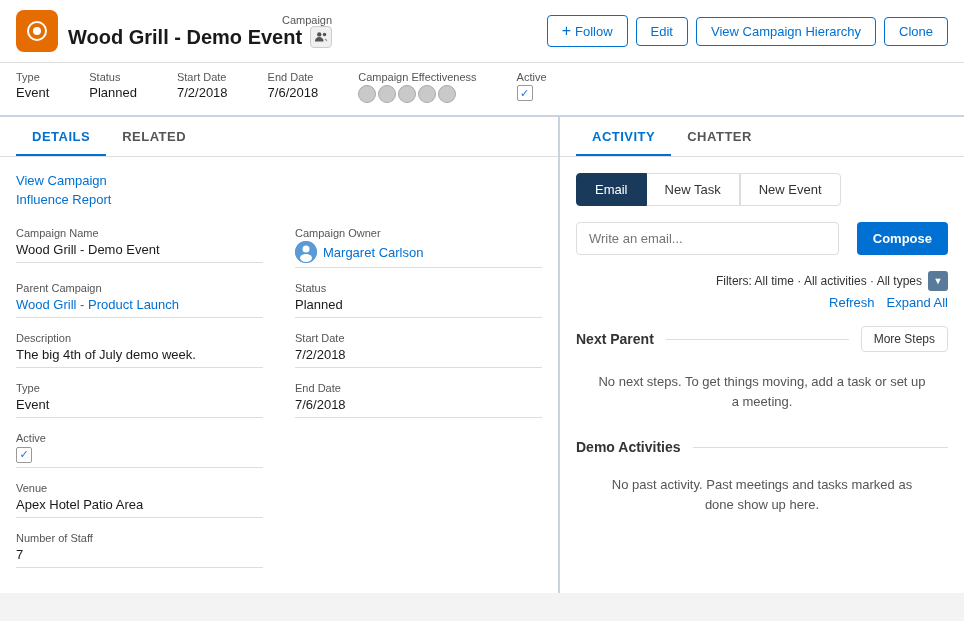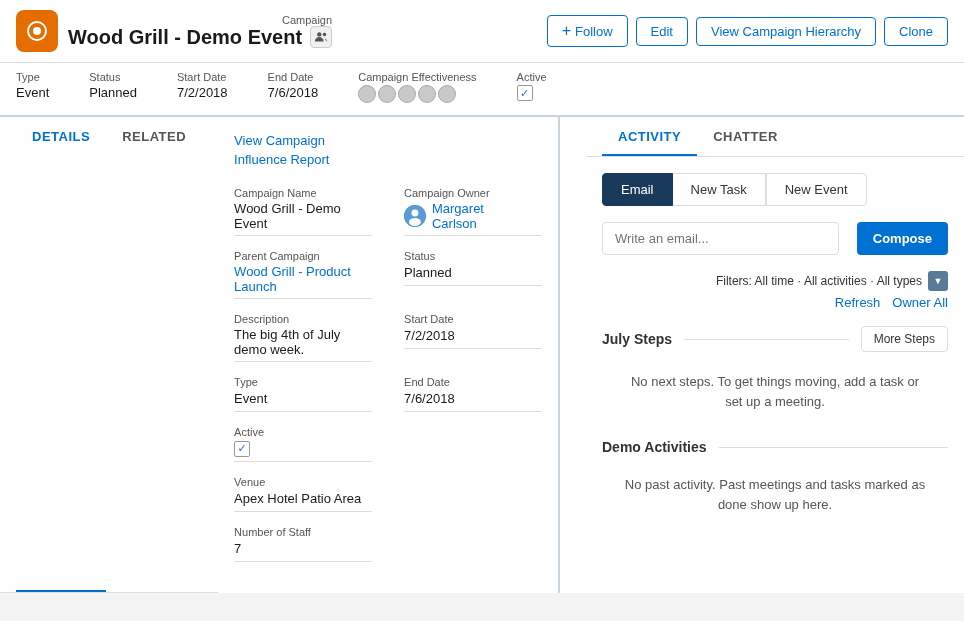--- a/index.html
+++ b/index.html
@@ -29,21 +29,21 @@
     .meta-value { font-size: 13px; color: #1a1a1a; }
     .stars { display: flex; gap: 2px; }
     .star { width: 18px; height: 18px; border-radius: 50%; background: #c9c9c9; border: 1px solid #aaa; display: inline-block; }
     .checkbox-display { width: 16px; height: 16px; border: 1px solid #999; border-radius: 2px; display: flex; align-items: center; justify-content: center; background: #fff; }
     .checkbox-display.checked::after { content: '✓'; font-size: 11px; color: #1a73e8; }
 
     
     .main-layout { display: flex; height: calc(621px - 145px); }
 
     
-    .left-panel { flex: 0 0 560px; background: #fff; border-right: 2px solid #c8d4e0; display: flex; }
+    .left-panel { flex: 0 0 560px; background: #fff; border-right: 2px solid #c8d4e0; display: flex; flex-direction: column; }
     .tabs { display: flex; border-bottom: 1px solid #ddd; padding: 0 16px; }
     .tab { padding: 12px 16px 10px; font-size: 13px; font-weight: 600; color: #555; cursor: pointer; border-bottom: 2px solid transparent; letter-spacing: 0.5px; }
     .tab.active { color: #0070d2; border-bottom: 2px solid #0070d2; }
     .panel-content { padding: 16px; overflow-y: auto; flex: 1; }
 
     .link-group { display: flex; flex-direction: column; gap: 4px; margin-bottom: 20px; }
     .link-text { color: #0070d2; cursor: pointer; font-size: 13px; }
 
     .field-row { display: flex; gap: 32px; margin-bottom: 0; }
     .field-col { flex: 1; }
@@ -52,21 +52,21 @@
     .field-value { font-size: 13px; color: #1a1a1a; border-bottom: 1px solid #ddd; padding-bottom: 4px; display: flex; align-items: center; justify-content: space-between; min-height: 22px; }
     .field-value .edit-icon { color: #999; font-size: 12px; cursor: pointer; opacity: 0; }
     .field-value-link { color: #0070d2; cursor: pointer; }
     .owner-row { display: flex; align-items: center; gap: 6px; }
     .owner-avatar { width: 22px; height: 22px; border-radius: 50%; background: #4a90d9; display: flex; align-items: center; justify-content: center; font-size: 10px; color: white; overflow: hidden; }
 
     .checkbox-field { width: 16px; height: 16px; border: 1px solid #999; border-radius: 2px; display: flex; align-items: center; justify-content: center; background: #fff; }
     .checkbox-field.checked::after { content: '✓'; font-size: 11px; color: #1a73e8; }
 
     
-    .right-panel { flex: 1; background: #fff; display: flex; flex-direction: column; padding-left: 26px; }
+    .right-panel { flex: 1; background: #fff; display: flex; flex-direction: column; }
     .activity-tabs { display: flex; border-bottom: 1px solid #ddd; padding: 0 16px; }
     .activity-content { padding: 16px; flex: 1; overflow-y: auto; }
 
     .email-bar { display: flex; gap: 18px; margin-bottom: 16px; }
     .email-input { flex: 1; border: 1px solid #ddd; border-radius: 4px; padding: 8px 12px; font-size: 13px; color: #888; }
     .btn-compose { background: #0070d2; color: white; border: none; border-radius: 4px; padding: 8px 16px; font-size: 13px; font-weight: 600; cursor: pointer; }
 
     .filter-row { display: flex; align-items: center; justify-content: flex-end; gap: 6px; margin-bottom: 4px; font-size: 12px; color: #333; }
     .filter-icon { width: 20px; height: 20px; background: #5a7a99; border-radius: 3px; display: flex; align-items: center; justify-content: center; cursor: pointer; }
     .filter-icon::after { content: '▼'; font-size: 9px; color: white; }
@@ -326,26 +326,26 @@
         <button class="btn-compose">Compose</button>
       </div>
 
       <div class="filter-row">
         <span>Filters: All time · All activities · All types</span>
         <div class="filter-icon"></div>
       </div>
 
       <div class="refresh-expand">
         <span class="refresh-link">Refresh</span>
-        <span class="refresh-link">Owner All</span>
+        <span class="refresh-link">Expand All</span>
       </div>
 
       <div class="section-gap">
         <div class="section-header">
-          <span class="section-title">July Steps</span>
+          <span class="section-title">Next Parent</span>
           <hr class="section-line">
           <button class="btn-more-steps">More Steps</button>
         </div>
         <p class="empty-message">No next steps. To get things moving, add a task or set up a meeting.</p>
       </div>
 
       <div class="section-gap">
         <div class="section-header">
           <span class="section-title">Demo Activities</span>
           <hr class="section-line">

